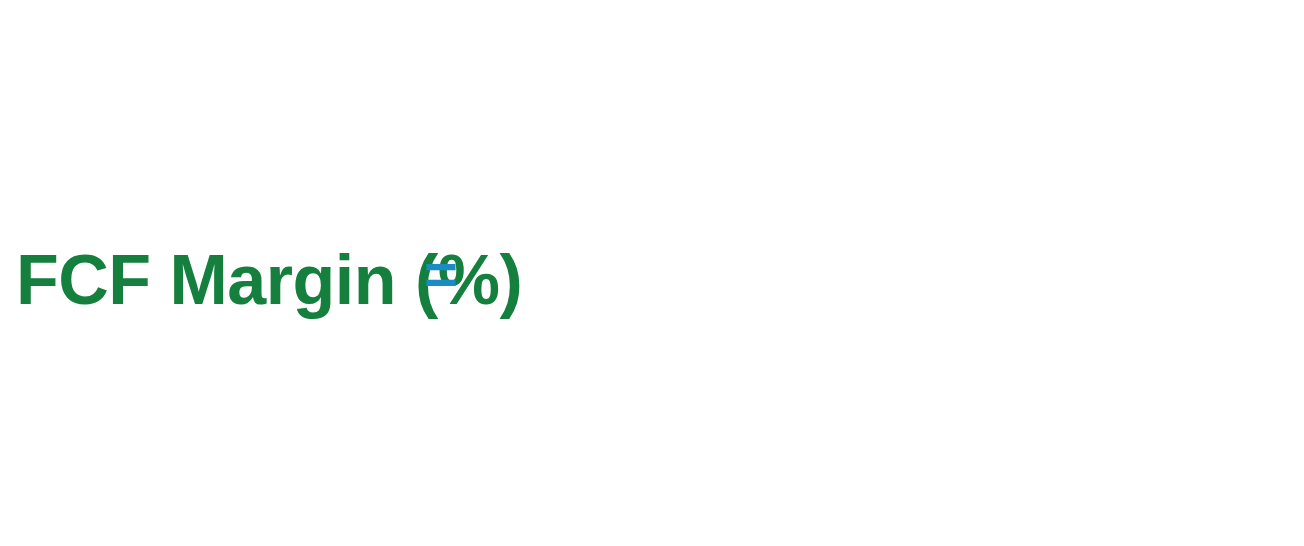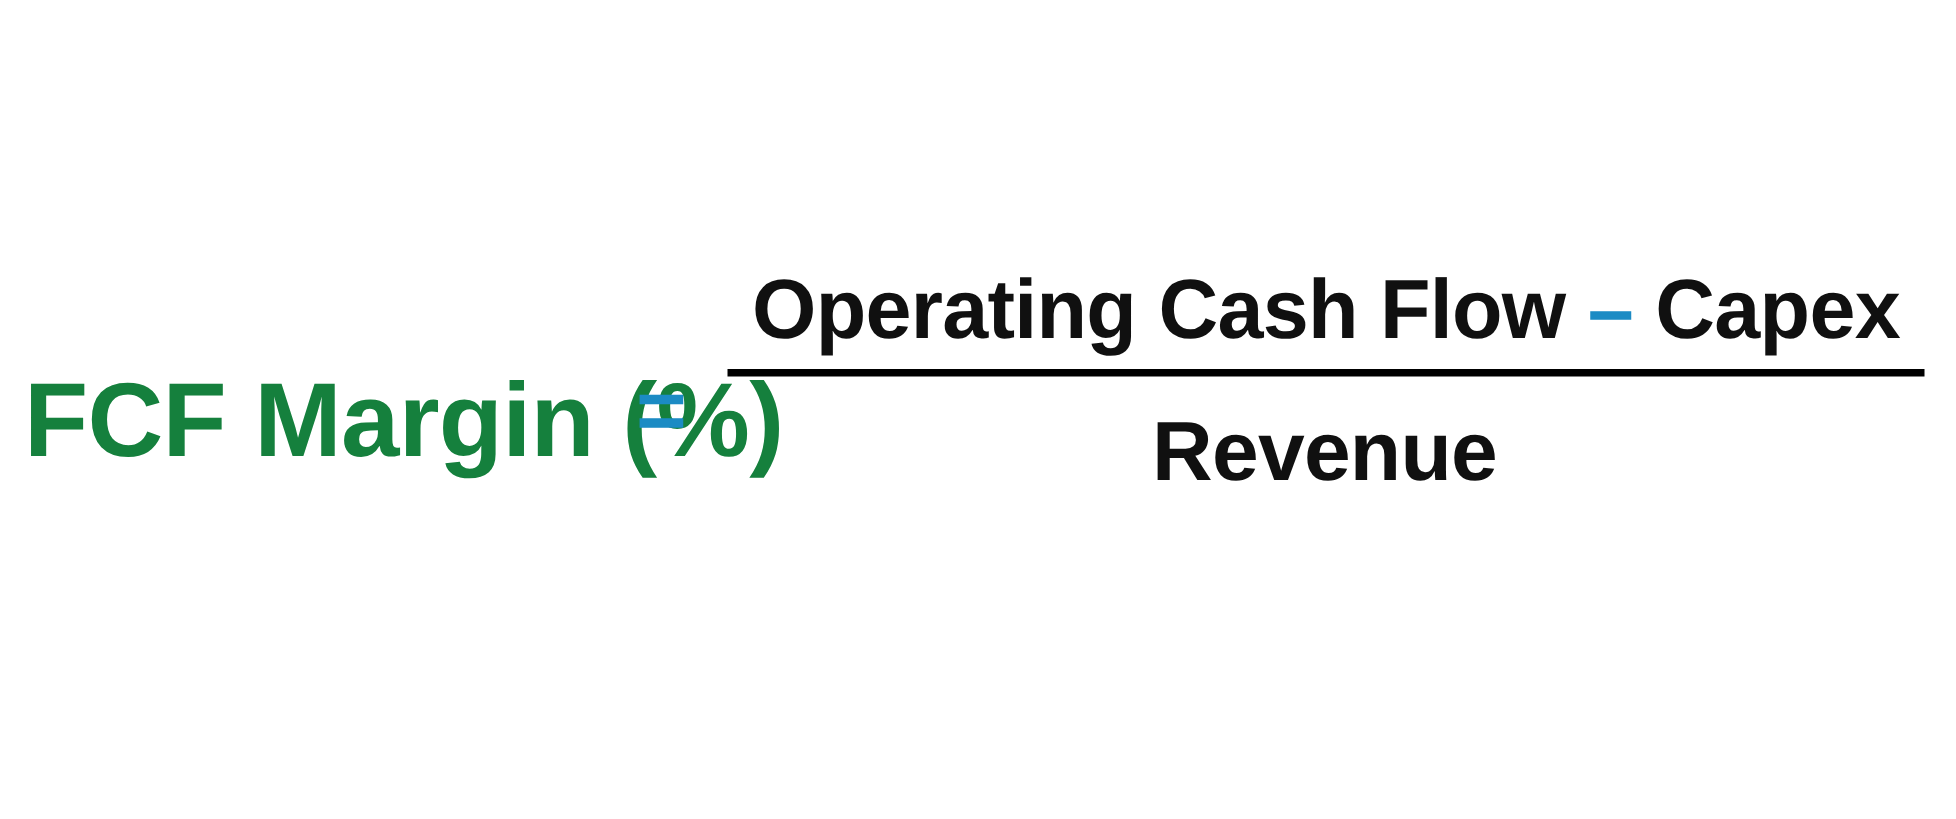--- a/index.html
+++ b/index.html
@@ -91,25 +91,14 @@
 </style>
 </head>
 <body>
 
 <div id="canvas">
 
   <div class="lhs">FCF Margin (%)</div>
 
   <div class="equals">=</div>
 
-  <div class="fraction">
-
-    <div class="numerator">
-      <span>Operating Cash Flow</span> <span class="minus">–</span> <span>Capex</span>
-    </div>
-
-    <div class="frac-bar"></div>
-
-    <div class="denominator">Revenue</div>
-
-  </div>
 
 </div>
 
 </body></html>

